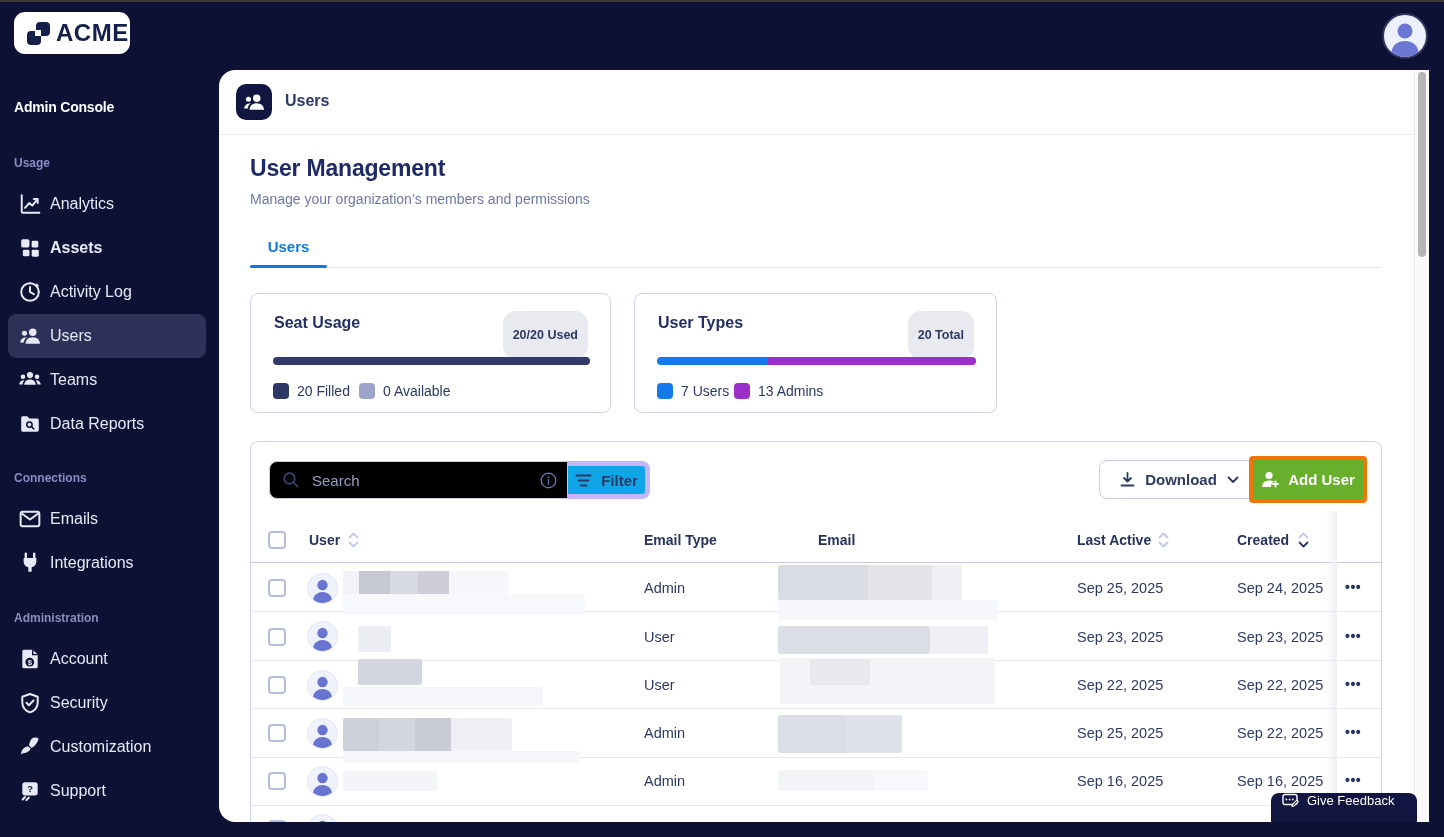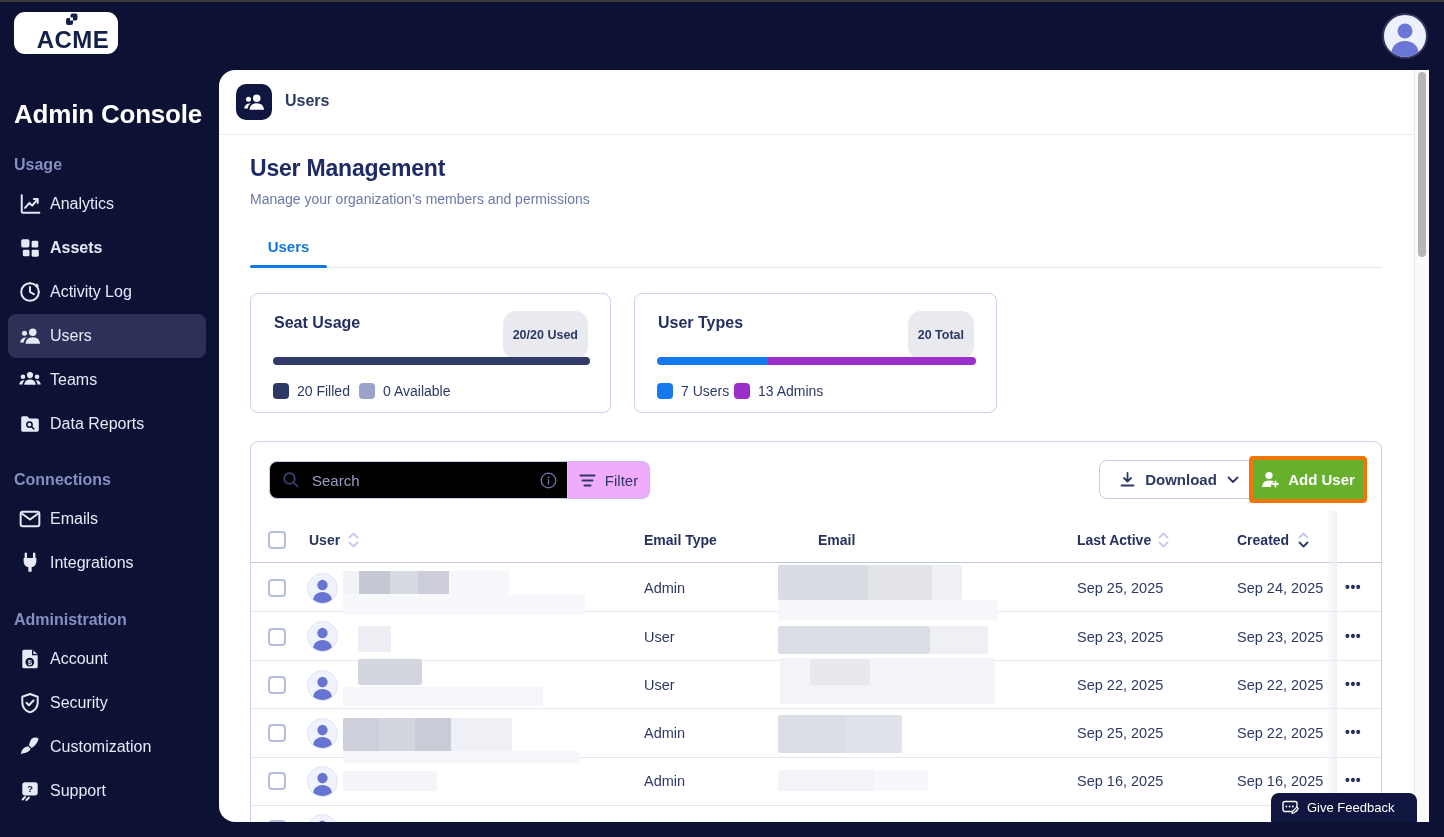--- a/index.html
+++ b/index.html
@@ -2,29 +2,29 @@
 <html><head>
 <meta charset="utf-8">
 <style>
   * { margin:0; padding:0; box-sizing:border-box; }
   html,body { width:1444px; height:837px; overflow:hidden; }
   body { font-family:"Liberation Sans", sans-serif; background:#0d1134; position:relative; }
   .abs { position:absolute; }
 
   
   .topstrip { left:0; top:0; width:1444px; height:2px; background:#3a3a38; }
-  .logo { left:14px; top:12px; width:104px; height:42px; background:#fff; border-radius:11px;
-          display:flex; align-items:center; padding-left:11px;flex-direction:column; }
+  .logo { left:14px; top:12px; width:116px; height:42px; background:#fff; border-radius:11px;
+          display:flex; align-items:center; padding-left:11px; }
   .logo .word { font-size:24px; font-weight:bold; color:#14204c; letter-spacing:0.5px; margin-left:3px; }
   .topavatar { left:1382px; top:13px; width:46px; height:46px; border-radius:50%;
                background:#edf1fd; border:2px solid #31355e; display:flex; align-items:center; justify-content:center; }
 
   
-  .sb-title { left:14px; top:99px; color:#fff; font-size:26px; font-weight:bold; letter-spacing:-0.2px; }
-  .sb-label { left:14px; color:#878ec0; font-size:16px; font-weight:bold; }
+  .sb-title { left:14px; top:99px; color:#fff; font-size:14px; font-weight:bold; letter-spacing:-0.2px; }
+  .sb-label { left:14px; color:#878ec0; font-size:12px; font-weight:bold; }
   .sb-item { left:8px; width:198px; height:44px; border-radius:8px; display:flex; align-items:center;
              color:#e7e9f7; font-size:16px; }
   .sb-item .ic { width:22px; height:22px; margin-left:11px; margin-right:9px; flex:0 0 22px; }
   .sb-item.sel { background:#2d3157; }
 
   
   .panel { left:219px; top:70px; width:1210px; height:752px; background:#fff;
            border-radius:16px 0 0 16px; overflow:hidden; }
   .ph-icon { left:17px; top:14px; width:36px; height:36px; background:#10163f; border-radius:10px;
              display:flex; align-items:center; justify-content:center; }
@@ -44,23 +44,23 @@
   .card .badge { position:absolute; right:22px; top:17px; background:#e9e9f0; color:#2c3963;
                  font-size:12.5px; font-weight:bold; padding:17px 10px; border-radius:13px; }
   .card .bar { position:absolute; left:22px; top:63px; height:8px; border-radius:4px; overflow:hidden; }
   .legend { position:absolute; top:89px; display:flex; align-items:center; font-size:14px; color:#2c3963; }
   .legend .sq { width:16px; height:16px; border-radius:4px; margin-right:8px; }
 
   
   .searchbox { left:50px; top:391px; width:300px; height:38px; border:1px solid #c6cde9;
                border-radius:8px 0 0 8px; display:flex; align-items:center; background:#000000; }
   .searchbox .ph { color:#97a0c4; font-size:15px; margin-left:12px; flex:1; }
-  .filterbtn { left:348px; top:391px; width:83px; height:38px; border:1px solid #c4b5fd; border-left:1px solid #c6cde9;
-               border-radius:0 8px 8px 0; display:flex; align-items:center; justify-content:center; background:#f0abfc;
-               font-size:15px; font-weight:normal; color:#2c3963; }
+  .filterbtn { left:348px; top:391px; width:83px; height:38px; border:5px solid #c4b5fd; border-left:1px solid #c6cde9;
+               border-radius:0 8px 8px 0; display:flex; align-items:center; justify-content:center; background:#0ea5e9;
+               font-size:15px; font-weight:bold; color:#2c3963; }
   .dlbtn { left:880px; top:390px; width:160px; height:39px; border:1px solid #c6cde9; border-radius:8px;
            display:flex; align-items:center; justify-content:center; background:#fff;
            font-size:15px; font-weight:bold; color:#2c3963; }
   .addbtn-ring { left:1030px; top:386px; width:118px; height:47px; border:4px solid #f0760a; border-radius:4px; background:#68b02c; }
   .addbtn { left:1034px; top:390px; width:110px; height:39px; display:flex; align-items:center; justify-content:center;
             font-size:15px; font-weight:bold; color:#fff; }
 
   
   .tcontainer { left:31px; top:371px; width:1132px; height:460px; border:1px solid #ccd2ea; border-radius:8px; }
   .checkbox { width:18px; height:18px; border:2px solid #b6bedd; border-radius:4px; background:#fff; }
@@ -70,21 +70,21 @@
   .avatar-s { width:31px; height:31px; border-radius:50%; background:#f0f3fd; border:1px solid #dfe4f8; display:flex; align-items:center; justify-content:center; }
   .dots { color:#273460; font-size:14px; font-weight:bold; letter-spacing:0.5px; }
 
   .blob { position:absolute; border-radius:2px; }
 
   
   .sb-track { left:1195px; top:0; width:15px; height:752px; background:#fafafa; border-left:1px solid #ebebeb; }
   .sb-thumb { left:1199px; top:2px; width:8px; height:185px; background:#b6b6b6; border-radius:4px; }
 
   .feedback { left:1052px; top:723px; width:146px; height:29px; background:#10163f; border-radius:8px 8px 0 0;
-              display:flex; align-items:center; color:#fff; font-size:13px; }
+              display:flex; color:#fff; font-size:13px; }
 </style>
 </head>
 <body>
   <div class="abs topstrip"></div>
 
   <div class="abs logo">
     <svg width="28" height="28" viewBox="0 0 28 28">
       <rect x="11" y="3" width="14" height="14" rx="4" fill="#14204c"></rect>
       <rect x="2" y="12" width="14" height="14" rx="4" fill="#14204c"></rect>
       <rect x="10" y="11" width="6" height="6" fill="#fff"></rect>

